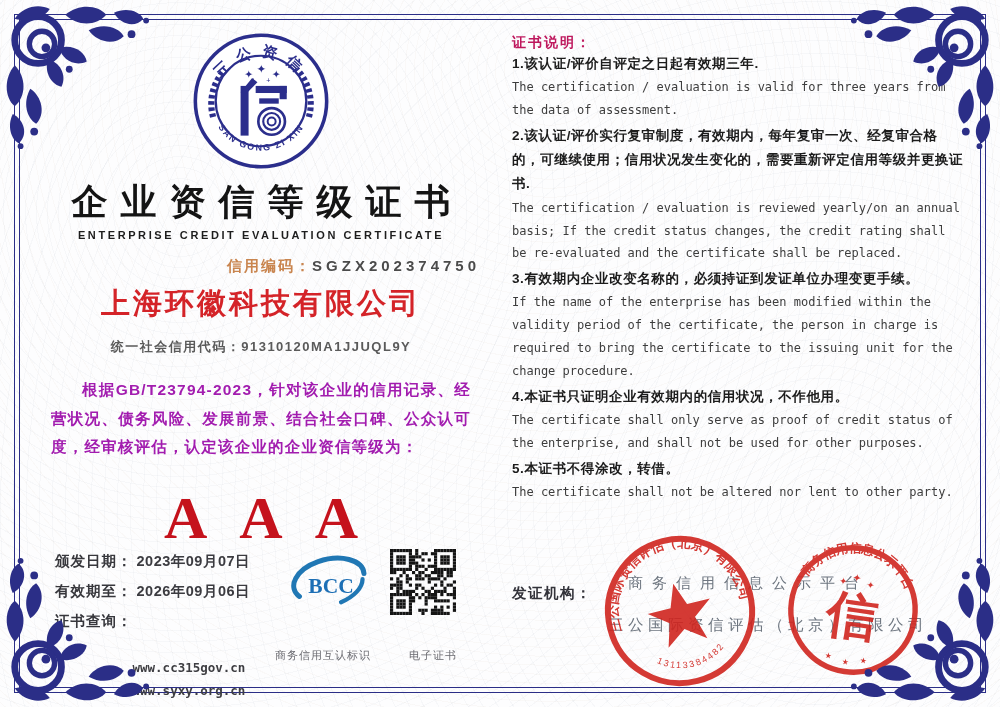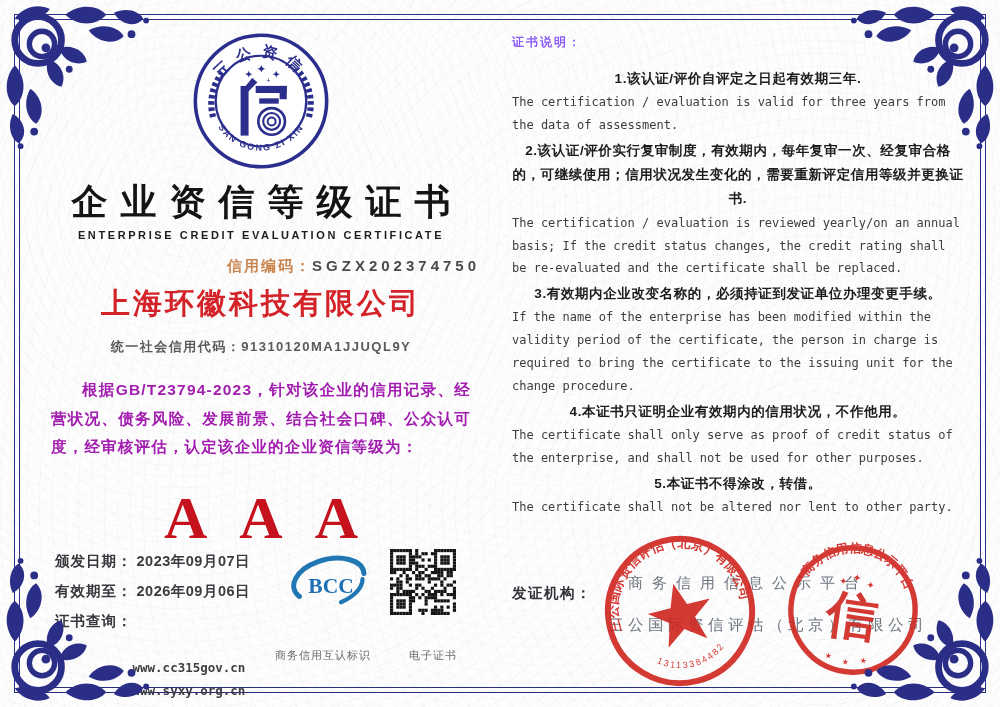--- a/index.html
+++ b/index.html
@@ -54,22 +54,22 @@
   .bl-label{font-weight:bold;color:#37373c;letter-spacing:1px;}
   .bl-value{font-weight:bold;color:#3b3b40;letter-spacing:.5px;}
   .query-row{display:flex;}
   .url-list{font-family:"DejaVu Sans Mono",monospace;font-size:12.5px;color:#3e3e42;font-weight:bold;line-height:1.85;margin-top:44px;}
   .logos{position:absolute;left:288px;top:548px;display:flex;align-items:center;gap:16px;}
   .bcc{width:86px;height:62px;margin-top:6px;}
   .badges{position:absolute;left:275px;top:628px;font-size:11px;color:#6a6a70;letter-spacing:1px;white-space:nowrap;margin-top:20px;}
   .badges span{margin-right:34px;}
   
   .right-col{position:absolute;left:512px;top:34px;width:452px;}
-  .notes-heading{font-size:12px;font-weight:bold;color:#8b5cf6;letter-spacing:2px;margin-bottom:16px;}
-  .note-zh{font-size:13.5px;font-weight:bold;color:#1c1c1c;line-height:1.8;letter-spacing:.6px;text-align:center;}
+  .notes-heading{font-size:14px;font-weight:bold;color:#be185d;letter-spacing:2px;}
+  .note-zh{font-size:13.5px;font-weight:bold;color:#1c1c1c;line-height:1.8;letter-spacing:.6px;}
   .note-en{font-family:"DejaVu Sans Mono",monospace;font-size:12px;color:#3d3d3d;line-height:1.9;margin-bottom:2px;}
   
   .issuer-label{position:absolute;left:512px;top:584px;font-size:14.5px;font-weight:bold;color:#33333a;letter-spacing:1.5px;z-index:1;}
   .issuer-line1{position:absolute;left:628px;top:574px;font-size:15px;color:#6e7680;letter-spacing:9px;z-index:1;white-space:nowrap;}
   .issuer-line2{position:absolute;left:608px;top:615px;font-size:15.5px;color:#6e7680;letter-spacing:4.5px;z-index:1;white-space:nowrap;}
   .seal{position:absolute;z-index:2;opacity:.9;}
   .seal1{left:600px;top:531px;width:160px;height:160px;transform:rotate(-14deg);}
   .seal2{left:784px;top:541px;width:138px;height:138px;transform:rotate(8deg);}
 </style>
 </head>

